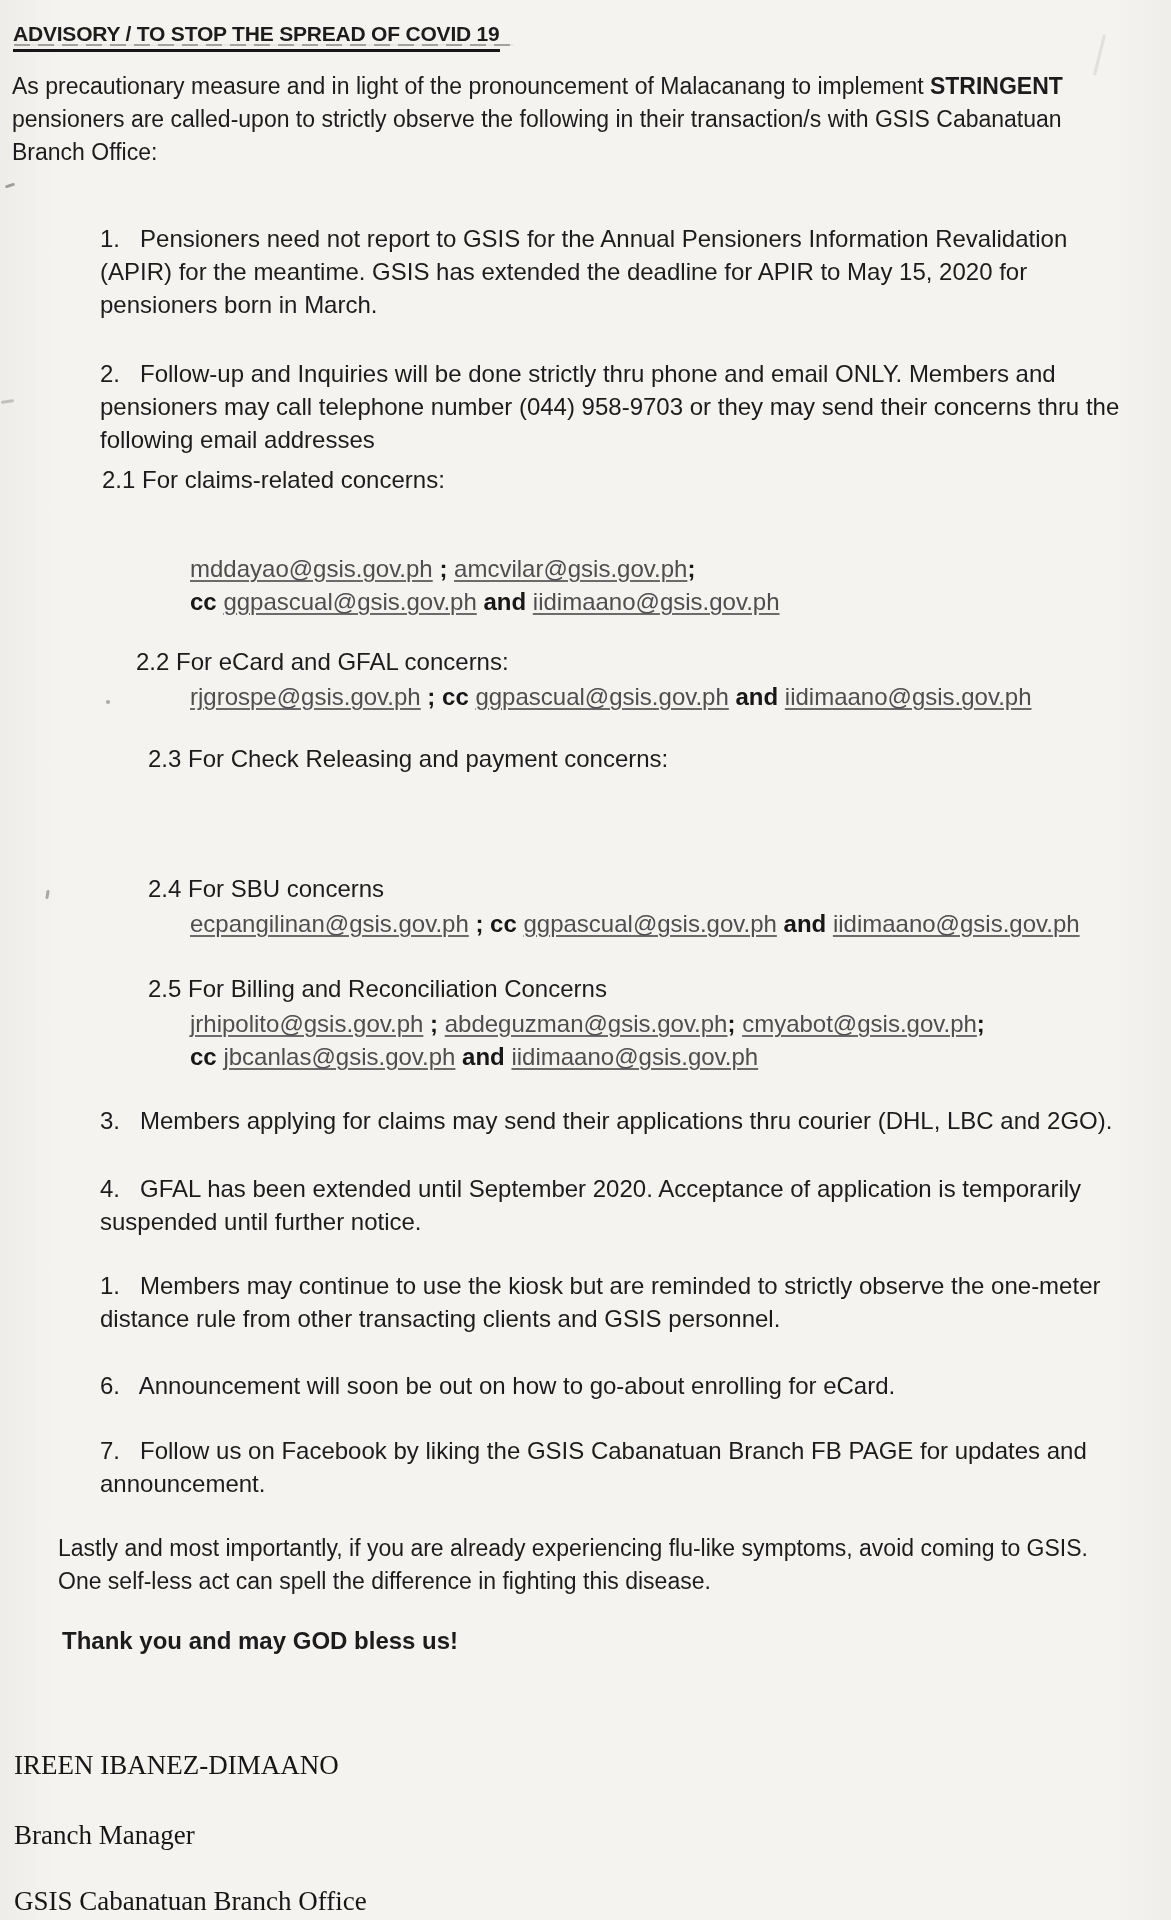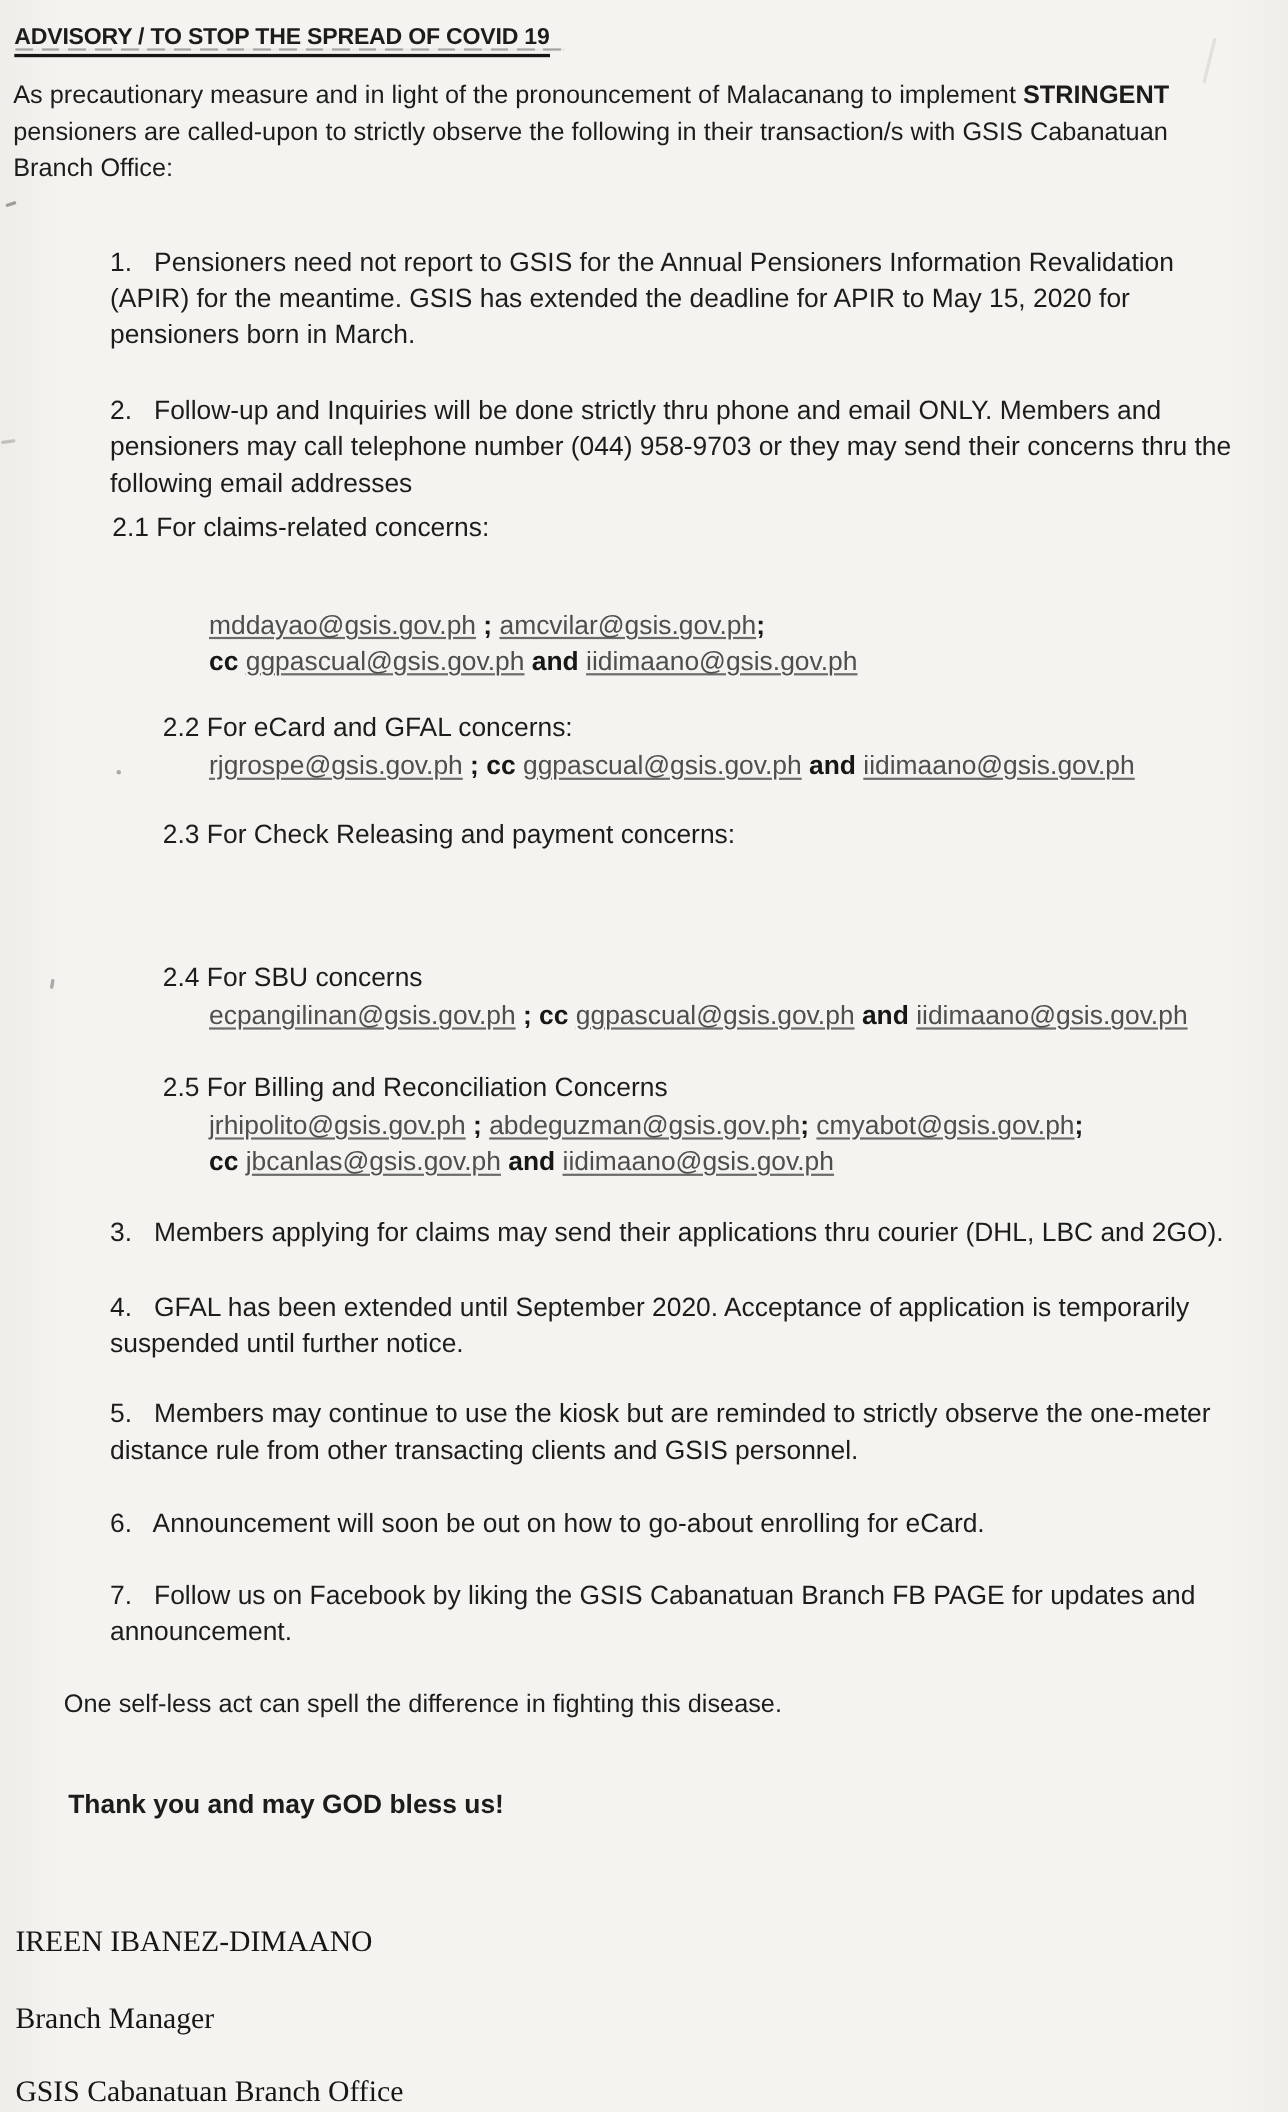--- a/index.html
+++ b/index.html
@@ -31,21 +31,21 @@
   .b-i2{top:357px;left:100px;}
   .b-i3{top:1104px;left:100px;}
   .b-i4{top:1172px;left:100px;}
   .b-i5{top:1269px;left:100px;}
   .b-i6{top:1369px;left:100px;}
   .b-i7{top:1434px;left:100px;}
 
   
   .sub{font-size:24px;}
   .b-s21h{top:463px;left:102px;}
-  .b-s22h{top:645px;left:148px;}
+  .b-s22h{top:645px;left:136px;}
   .b-s23h{top:742px;left:148px;}
   .b-s24h{top:872px;left:148px;}
   .b-s25h{top:972px;left:148px;}
 
   
   .emails{font-size:24px;}
   .b-s21e{top:552px;left:190px;}
   .b-s22e{top:680px;left:190px;}
   .b-s23e{top:807px;left:190px;}
   .b-s24e{top:907px;left:190px;}
@@ -135,34 +135,35 @@
   <div class="blk item b-i3">
     <div class="ln">3.   Members applying for claims may send their applications thru courier (DHL, LBC and 2GO).</div>
   </div>
 
   <div class="blk item b-i4">
     <div class="ln">4.   GFAL has been extended until September 2020. Acceptance of application is temporarily</div>
     <div class="ln">suspended until further notice.</div>
   </div>
 
   <div class="blk item b-i5">
-    <div class="ln">5.   Members may continue to use the kiosk but are reminded to strictly observe the one-meter</div>
+    <div class="ln">1.   Members may continue to use the kiosk but are reminded to strictly observe the one-meter</div>
     <div class="ln">distance rule from other transacting clients and GSIS personnel.</div>
   </div>
 
   <div class="blk item b-i6">
     <div class="ln">6.   Announcement will soon be out on how to go-about enrolling for eCard.</div>
   </div>
 
   <div class="blk item b-i7">
     <div class="ln">7.   Follow us on Facebook by liking the GSIS Cabanatuan Branch FB PAGE for updates and</div>
     <div class="ln">announcement.</div>
   </div>
 
   <div class="blk b-close">
+    <div class="ln">Lastly and most importantly, if you are already experiencing flu-like symptoms, avoid coming to GSIS.</div>
     <div class="ln">One self-less act can spell the difference in fighting this disease.</div>
   </div>
 
   <div class="blk b-thanks">
     <div class="ln">Thank you and may GOD bless us!</div>
   </div>
 
   <div class="blk sig b-sig-name">IREEN IBANEZ-DIMAANO</div>
   <div class="blk sig b-sig-role">Branch Manager</div>
   <div class="blk sig b-sig-office">GSIS Cabanatuan Branch Office</div>

